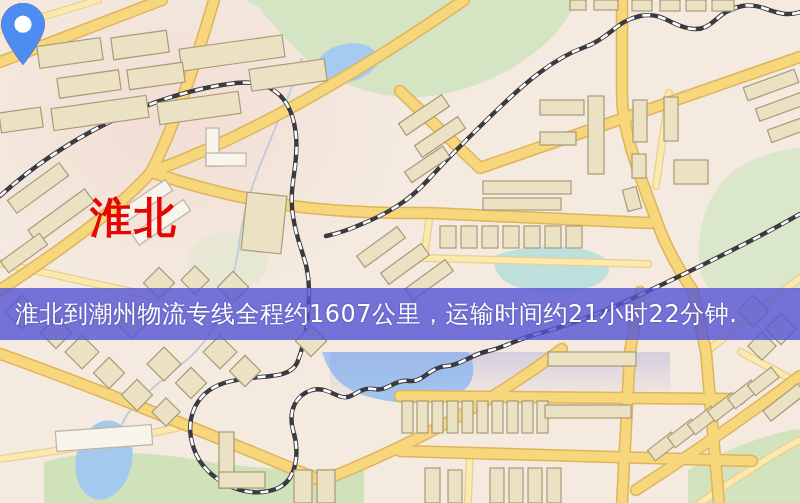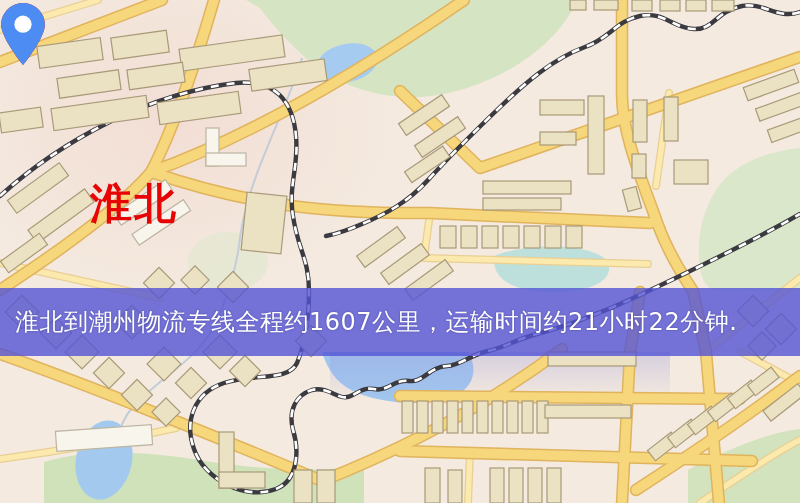--- a/index.html
+++ b/index.html
@@ -15,27 +15,27 @@
   .roadm-c{fill:none;stroke:#e9cf94;stroke-width:8;stroke-linecap:round;stroke-linejoin:round;}
   .roadm-f{fill:none;stroke:#fbe9ad;stroke-width:5.5;stroke-linecap:round;stroke-linejoin:round;}
   
   .rail-b{fill:none;stroke:#3a3a40;stroke-width:4.4;stroke-linecap:round;}
   .rail-d{fill:none;stroke:#ffffff;stroke-width:2.6;stroke-dasharray:8 8;stroke-linecap:butt;}
   
   .bld{fill:#ebe1c3;stroke:#a99a79;stroke-width:1.2;}
   .bldw{fill:#f8f5ec;stroke:#bdb5a2;stroke-width:1.2;}
   
   .city-label{position:absolute;font-weight:700;line-height:1;white-space:nowrap;z-index:5;}
-  .origin-label{left:90px;top:183px;font-size:42px;letter-spacing:2px;color:#e60404;}
+  .origin-label{left:90px;top:197px;font-size:42px;letter-spacing:2px;color:#e60404;}
   .dest-label{left:641px;top:179px;font-size:44px;letter-spacing:4px;color:#2929d4;}
   .pin{position:absolute;z-index:6;}
   .pin-origin{left:122px;top:106px;}
   .pin-dest{left:667px;top:101px;}
   .banner{
-    position:absolute;left:0;top:288px;width:800px;height:68px;z-index:10;
+    position:absolute;left:0;top:288px;width:800px;height:52px;z-index:10;
     background:rgba(84,84,213,0.80);
     display:flex;align-items:center;
     color:#ffffff;font-size:24px;letter-spacing:0.5px;
     padding-left:15px;box-sizing:border-box;
     text-shadow:0 0 2px rgba(40,40,120,0.6);
     white-space:nowrap;
   }
 </style>
 </head>
 <body>

